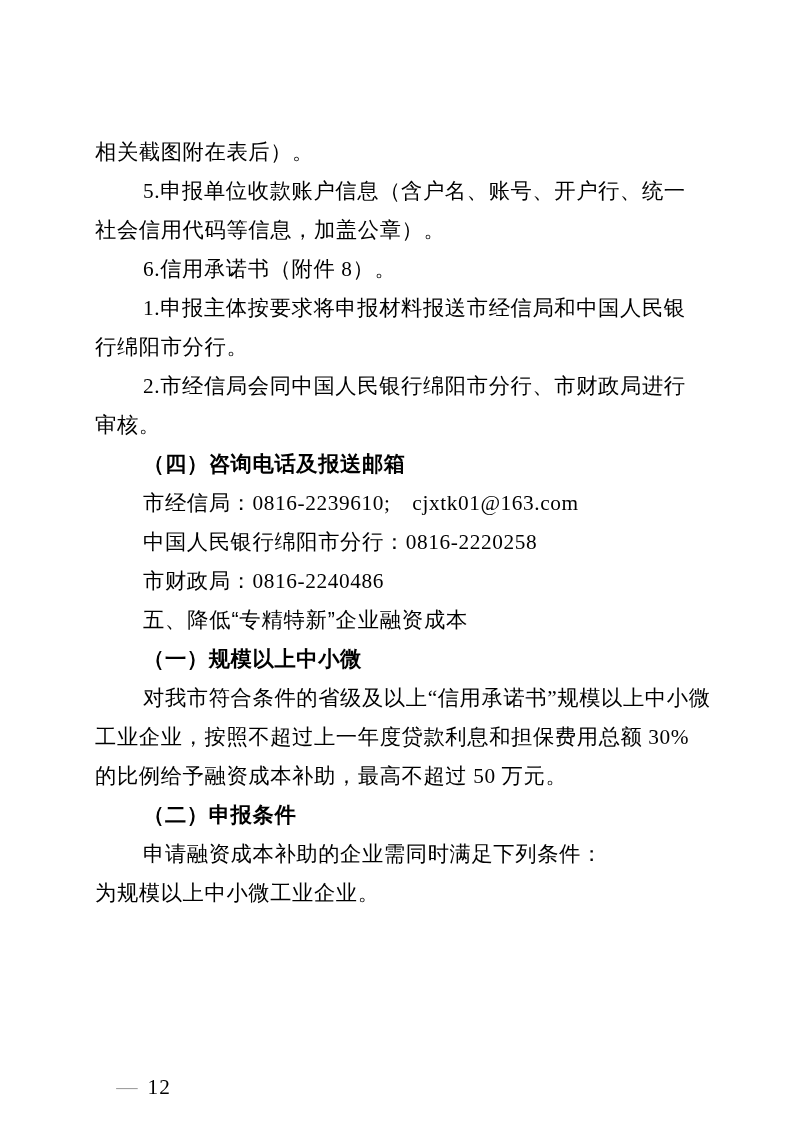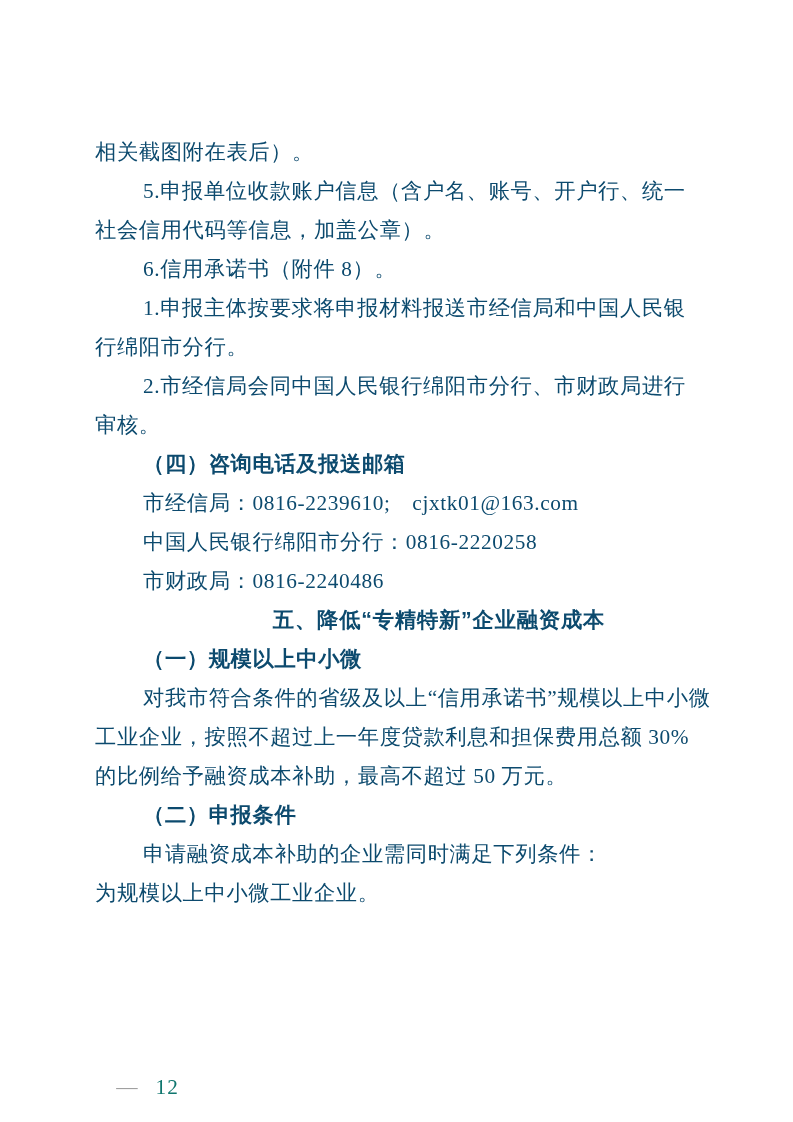--- a/index.html
+++ b/index.html
@@ -11,48 +11,47 @@
   .page {
     position: relative;
     width: 793px; height: 1122px;
     background: #ffffff;
     overflow: hidden;
   }
   .text-block {
     position: absolute;
     left: 95px; top: 133px;
     width: 640px;
-    color: #0c4a6e;
+    color: #000000;
   }
   .ln {
     font-size: 21.3px;
     line-height: 39px;
     height: 39px;
     letter-spacing: 0.6px;
     white-space: pre;
     font-family: "Liberation Serif", "DejaVu Serif", serif;
   }
   .ind { padding-left: 48px; }
   .h2 .ln { font-weight: 700; }
   .h1 .ln {
-    font-weight: 700;
+    font-weight: 400;
     font-family: "Liberation Sans", "DejaVu Sans", sans-serif;
     letter-spacing: 0.8px;
-    text-align: center;
   }
   .footer {
     position: absolute;
     left: 95px; top: 1029px;
     font-size: 21.3px;
     line-height: 39px;
     white-space: pre;
     font-family: "Liberation Serif", "DejaVu Serif", serif;
   }
   .footer .dash { color: #9b9b9b; }
-  .footer .pagenum { color: #0f766e; margin-left: 18px; letter-spacing: 1px; }
+  .footer .pagenum { color: #000000; margin-left: 10px; letter-spacing: 1px; }
 </style>
 </head>
 <body>
 
 <div class="page">
 
   <div class="text-block">
 
     <div class="para body">
       <div class="ln">相关截图附在表后）。</div>

